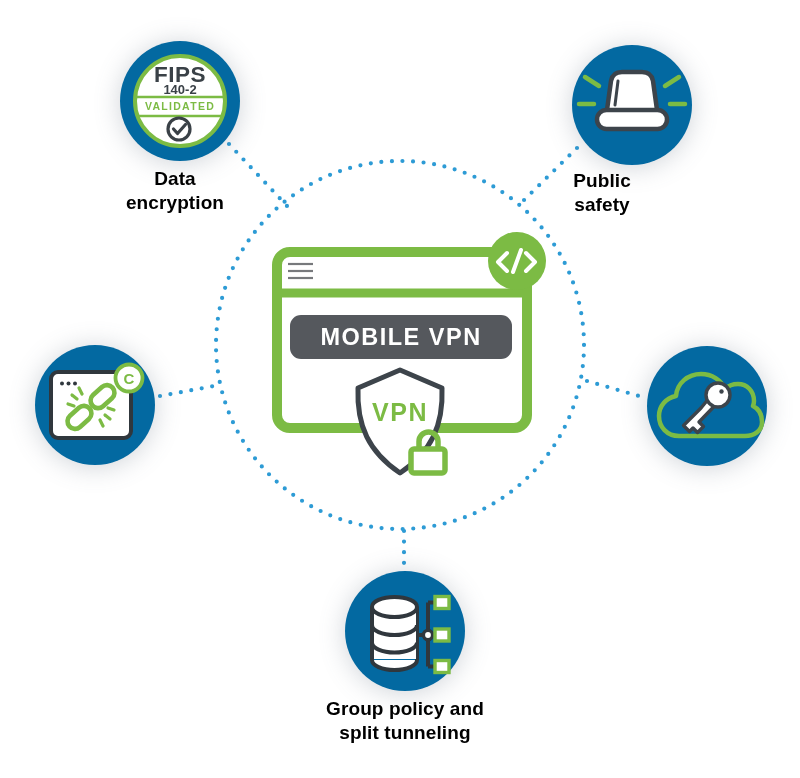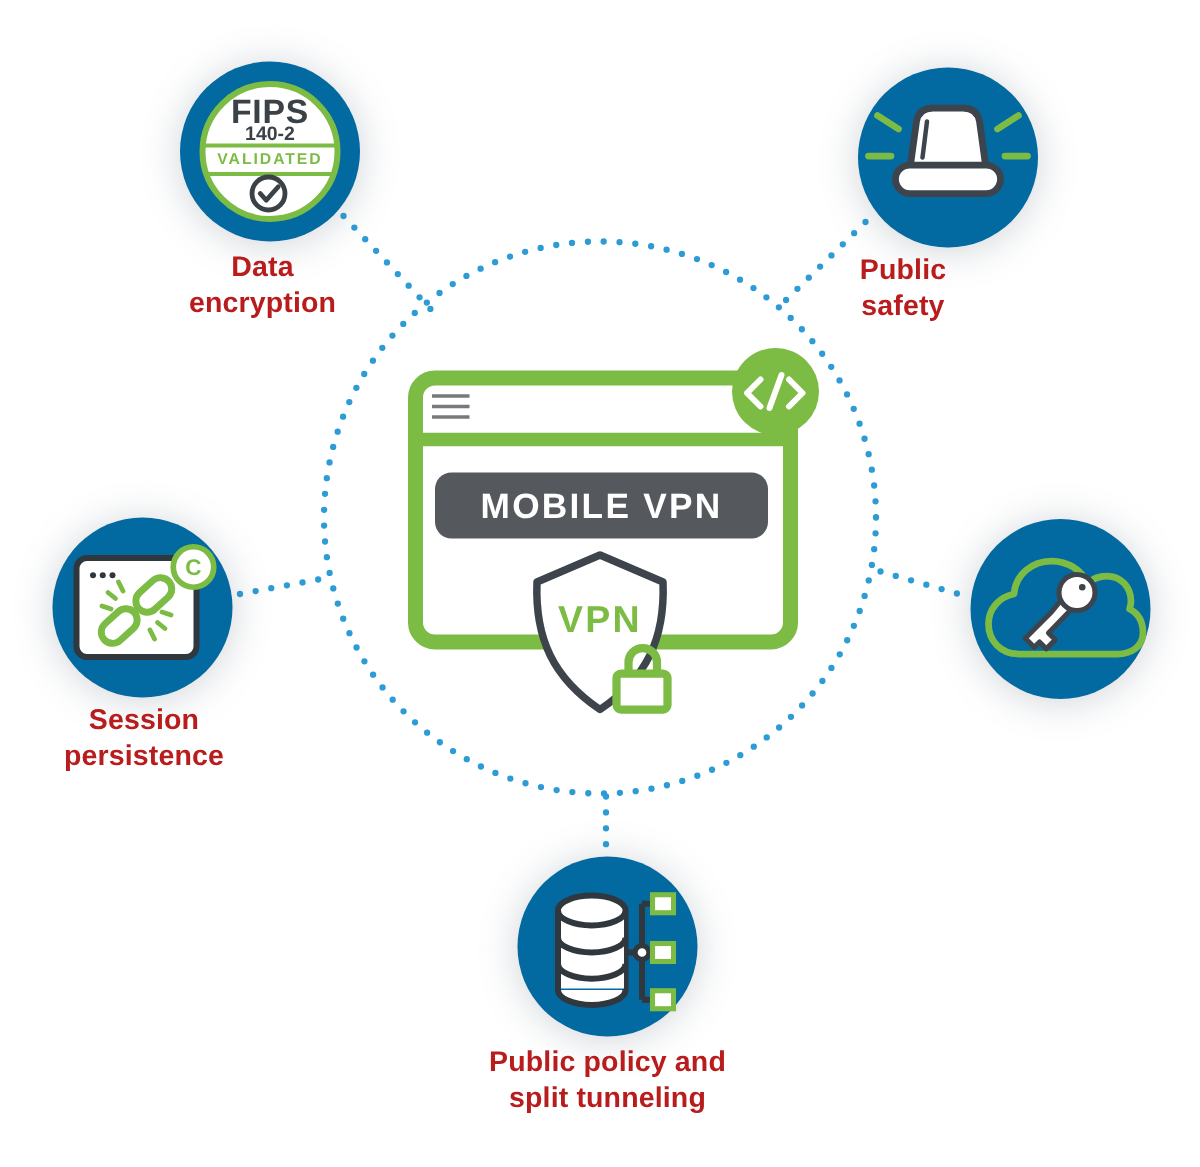--- a/index.html
+++ b/index.html
@@ -10,21 +10,21 @@
   .stage svg{display:block;}
   .layer{position:absolute;left:0;top:0;}
   .node{
     position:absolute;width:120px;height:120px;border-radius:50%;
     background:#0369a1;box-shadow:0 2px 26px rgba(96,110,125,.30);
     display:flex;align-items:center;justify-content:center;
   }
   .label{
     position:absolute;transform:translateX(-50%);
     white-space:pre-line;text-align:center;
-    font-weight:800;font-size:19px;line-height:1.24;color:#b91c1c;letter-spacing:.1px;
+    font-weight:800;font-size:19px;line-height:1.24;color:#000000;letter-spacing:.1px;
   }
   .badge-text{font-family:"Liberation Sans",sans-serif;}
 </style>
 </head>
 <body>
 
 <div class="stage">
 
   <svg class="layer" width="800" height="778" viewBox="0 0 800 778">
     <g stroke="#2d9bd5" stroke-width="4.2" stroke-linecap="round" fill="none" stroke-dasharray="0 10.6">
@@ -159,18 +159,16 @@
         <rect x="90" y="58" width="14" height="12"></rect>
         <rect x="90" y="89.5" width="14" height="12"></rect>
       </g>
     </svg>
   </div>
 
   <div class="label" style="left:175px;top:167px">Data
 encryption</div>
   <div class="label" style="left:602px;top:169px">Public
 safety</div>
-  <div class="label" style="left:96px;top:469px">Session
-persistence</div>
-  <div class="label" style="left:405px;top:697px">Public policy and
+  <div class="label" style="left:405px;top:697px">Group policy and
 split tunneling</div>
 
 </div>
 
 </body></html>

